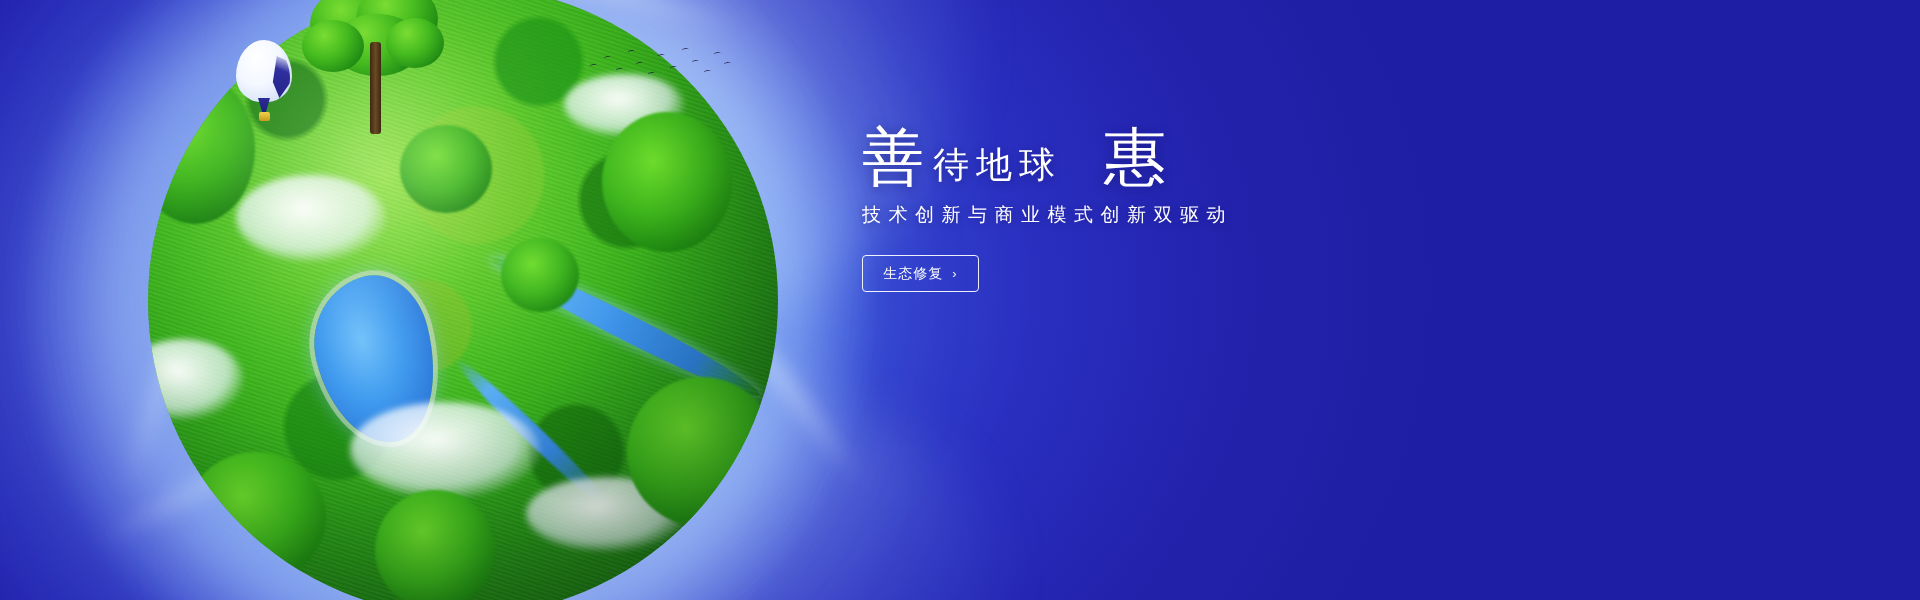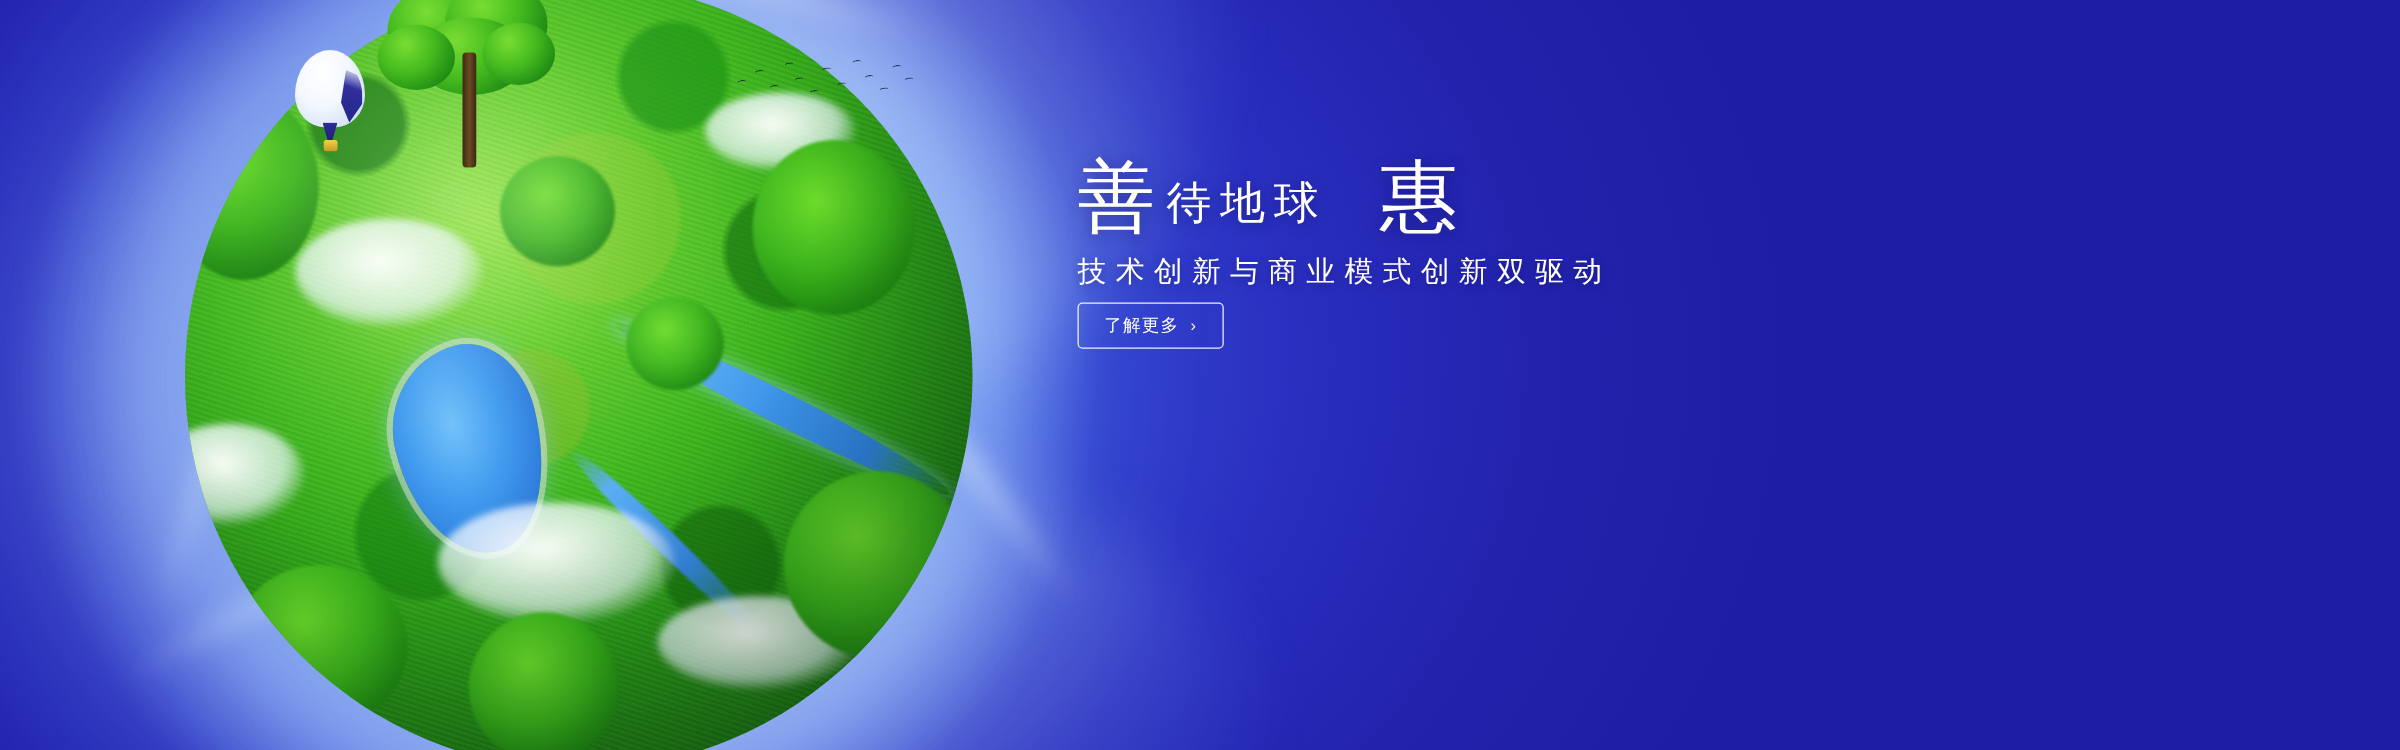--- a/index.html
+++ b/index.html
@@ -230,37 +230,37 @@
   }
   .hl-big {
     font-family:"DejaVu Serif", serif;
     font-size:62px;
     line-height:1;
     font-weight:400;
     letter-spacing:1px;
     text-shadow:0 2px 12px rgba(10,10,80,0.45);
   }
   .hl-small {
-    font-family:Liberation Mono, monospace;
+    font-family:Liberation Serif, serif;
     font-size:36px;
     line-height:1;
     font-weight:400;
     letter-spacing:7px;
     padding-bottom:5px;
     margin-left:8px;
     text-shadow:0 2px 10px rgba(10,10,80,0.45);
   }
   .hl-gap { width:42px; }
 
   .subtitle {
     color:#ffffff;
-    font-size:23px;
+    font-size:19px;
     letter-spacing:7.5px;
     white-space:nowrap;
-    margin-bottom:9px;
+    margin-bottom:27px;
     text-shadow:0 1px 8px rgba(10,10,80,0.40);
   }
   .description {
     color:#e9edff;
     font-size:16px;
     letter-spacing:0.6px;
     white-space:nowrap;
     margin-bottom:21px;
     text-shadow:0 1px 6px rgba(10,10,80,0.38);
   }
@@ -356,18 +356,18 @@
     <div class="headline">
       <span class="hl-big">善</span>
       <span class="hl-small">待地球</span>
       <span class="hl-gap"></span>
       <span class="hl-big">惠</span>
     </div>
 
     <div class="subtitle">技术创新与商业模式创新双驱动</div>
 
     <button class="cta">
-      <span>了解更多</span>
+      <span>生态修复</span>
       <span class="chev">›</span>
     </button>
 
   </div>
 </div>
 
 </body></html>

